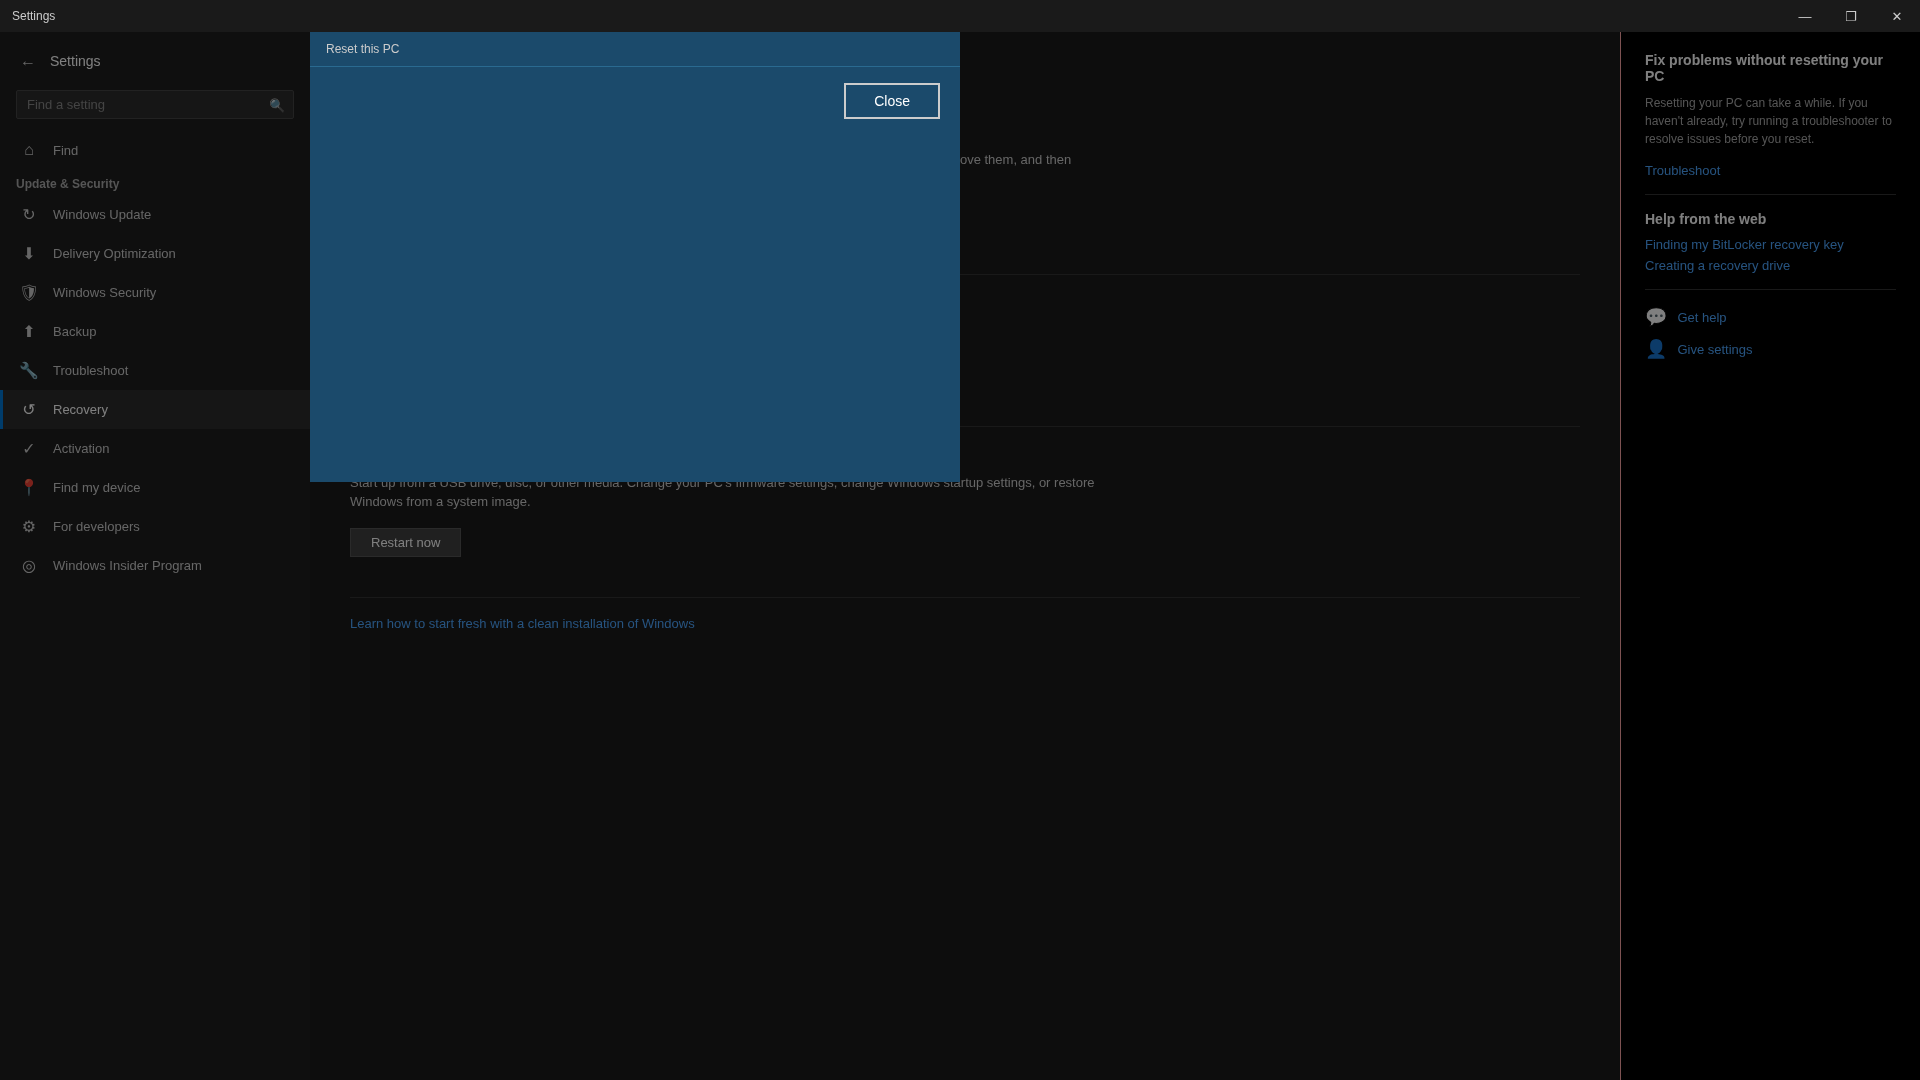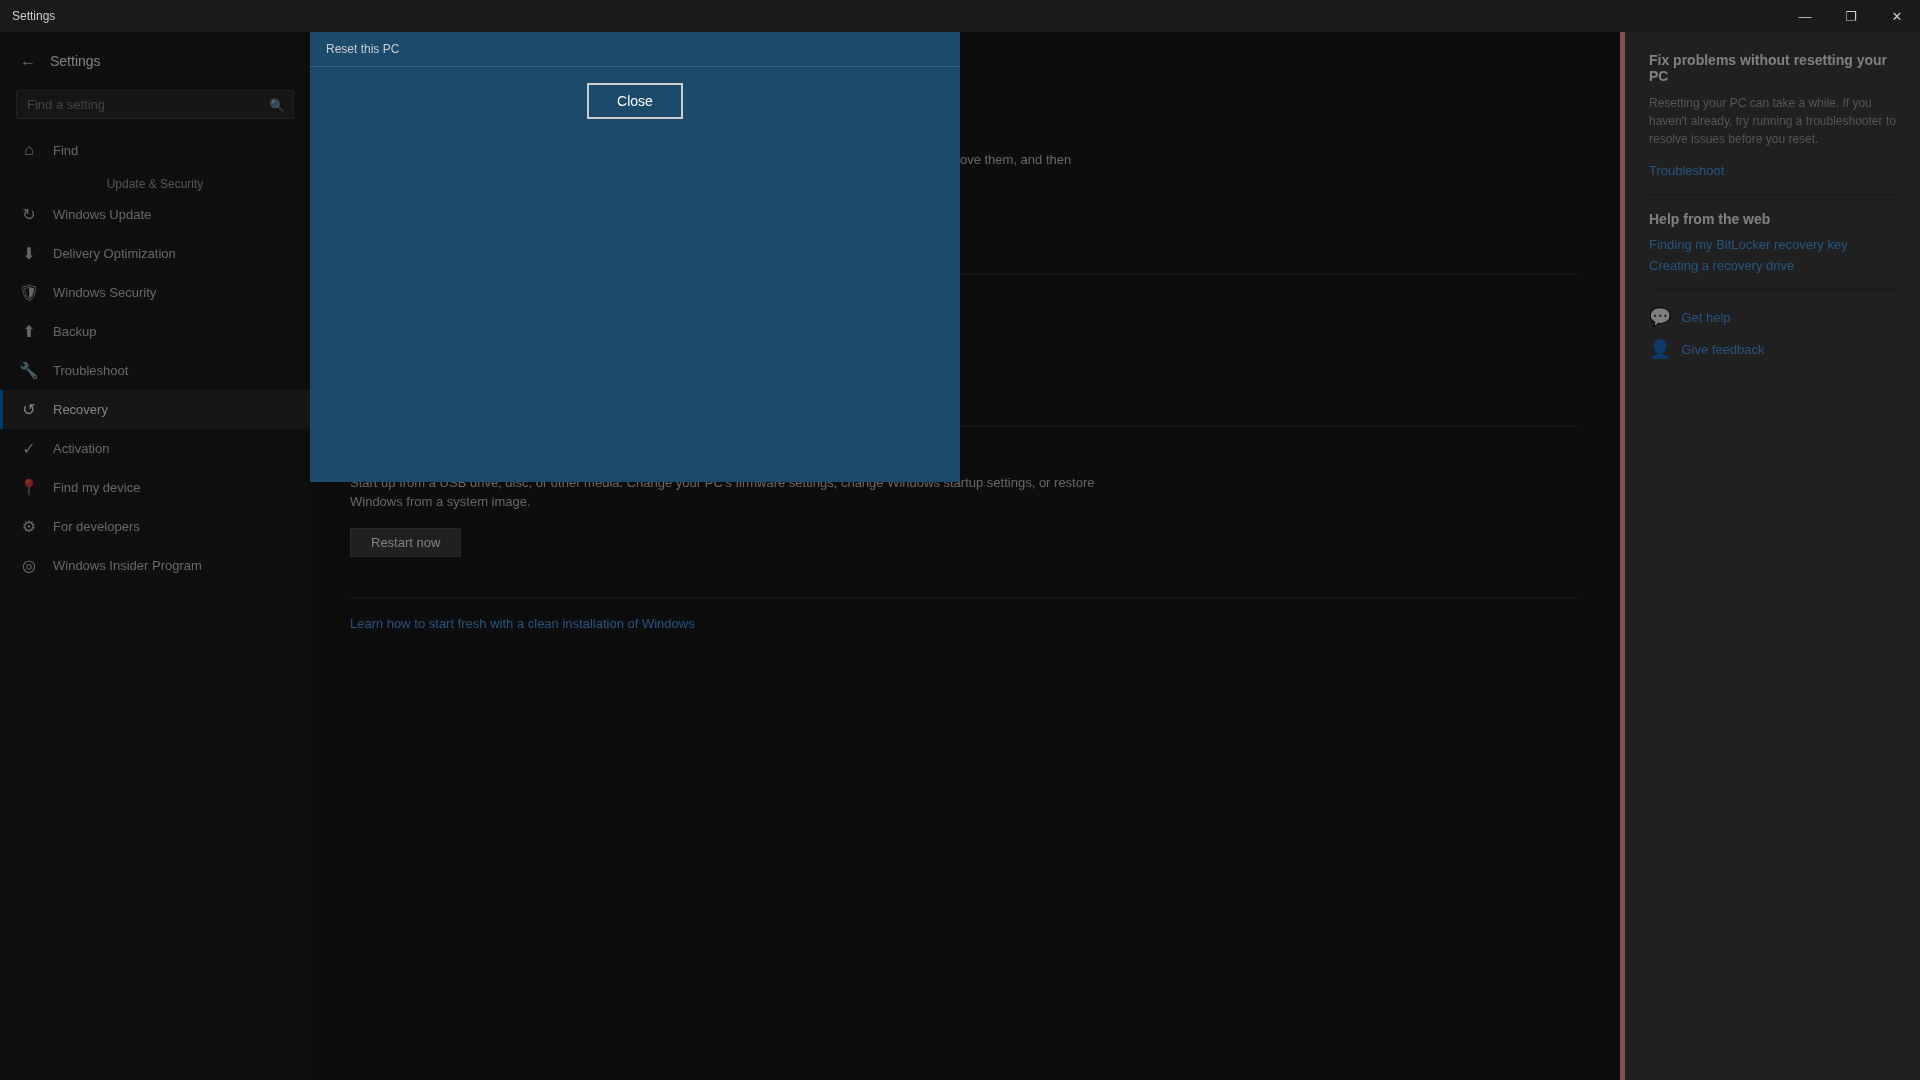--- a/index.html
+++ b/index.html
@@ -106,24 +106,23 @@
       right: 8px;
       top: 50%;
       transform: translateY(-50%);
       color: #888;
       font-size: 13px;
     }
 
     .section-label {
       padding: 8px 16px 4px 16px;
       font-size: 12px;
-      font-weight: 400;
+      font-weight: 700;
       color: #aaaaaa;
       text-transform: none;
-      text-align: center;
     }
 
     .nav-item {
       display: flex;
       align-items: center;
       padding: 10px 16px;
       cursor: pointer;
       gap: 14px;
       font-size: 13px;
       color: #cccccc;
@@ -188,24 +187,24 @@
     .link-blue {
       color: #4da6ff;
       font-size: 13px;
       cursor: pointer;
       text-decoration: none;
     }
 
     
     .right-panel {
       width: 300px;
-      background: #404040;
+      background: #000000;
       padding: 20px 24px;
       flex-shrink: 0;
-      border-left: 5px solid #fca5a5;
+      border-left: 1px solid #fca5a5;
     }
     .right-section-title {
       font-size: 14px;
       font-weight: 600;
       margin-bottom: 10px;
       color: #ffffff;
     }
     .right-desc {
       font-size: 12px;
       color: #aaaaaa;
@@ -278,21 +277,21 @@
       margin-bottom: 20px;
       color: #ffffff;
     }
     .dialog-subtitle {
       font-size: 14px;
       color: #cccccc;
     }
     .dialog-footer {
       padding: 16px 20px;
       display: flex;
-      justify-content: center;
+      justify-content: flex-end;
       flex-shrink: 0;
     }
     .close-dialog-btn {
       background: transparent;
       border: 2px solid #cccccc;
       color: #ffffff;
       padding: 8px 28px;
       font-size: 14px;
       cursor: pointer;
     }
@@ -424,21 +423,21 @@
     <a class="right-link">Creating a recovery drive</a>
 
     <div class="right-divider"></div>
 
     <div class="help-item">
       <span class="help-icon">💬</span>
       <a class="right-link" style="margin:0">Get help</a>
     </div>
     <div class="help-item">
       <span class="help-icon">👤</span>
-      <a class="right-link" style="margin:0">Give feedback</a>
+      <a class="right-link" style="margin:0">Give settings</a>
     </div>
   </div>
 </div>
 
 <div class="overlay">
   <div class="dialog">
     <div class="dialog-titlebar">Reset this PC</div>
     <div class="dialog-footer">
       <button class="close-dialog-btn">Close</button>
     </div>

